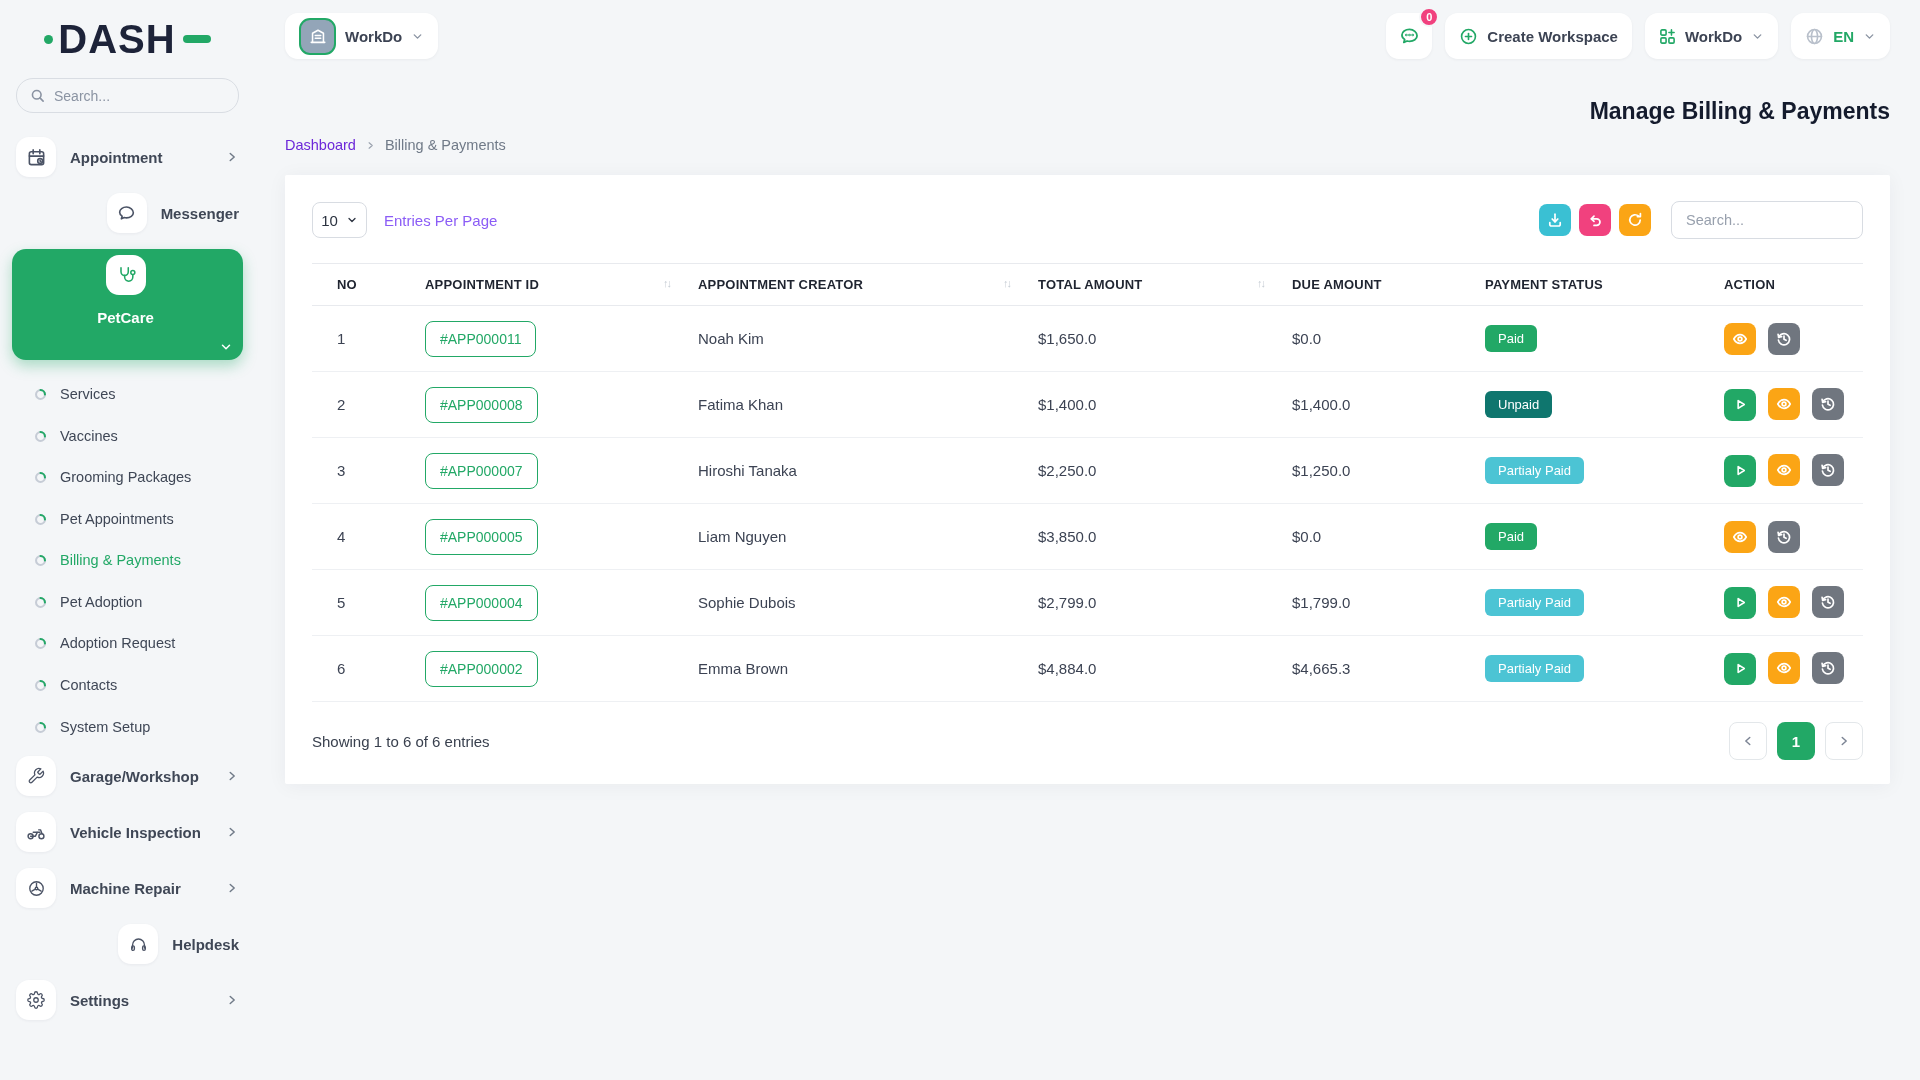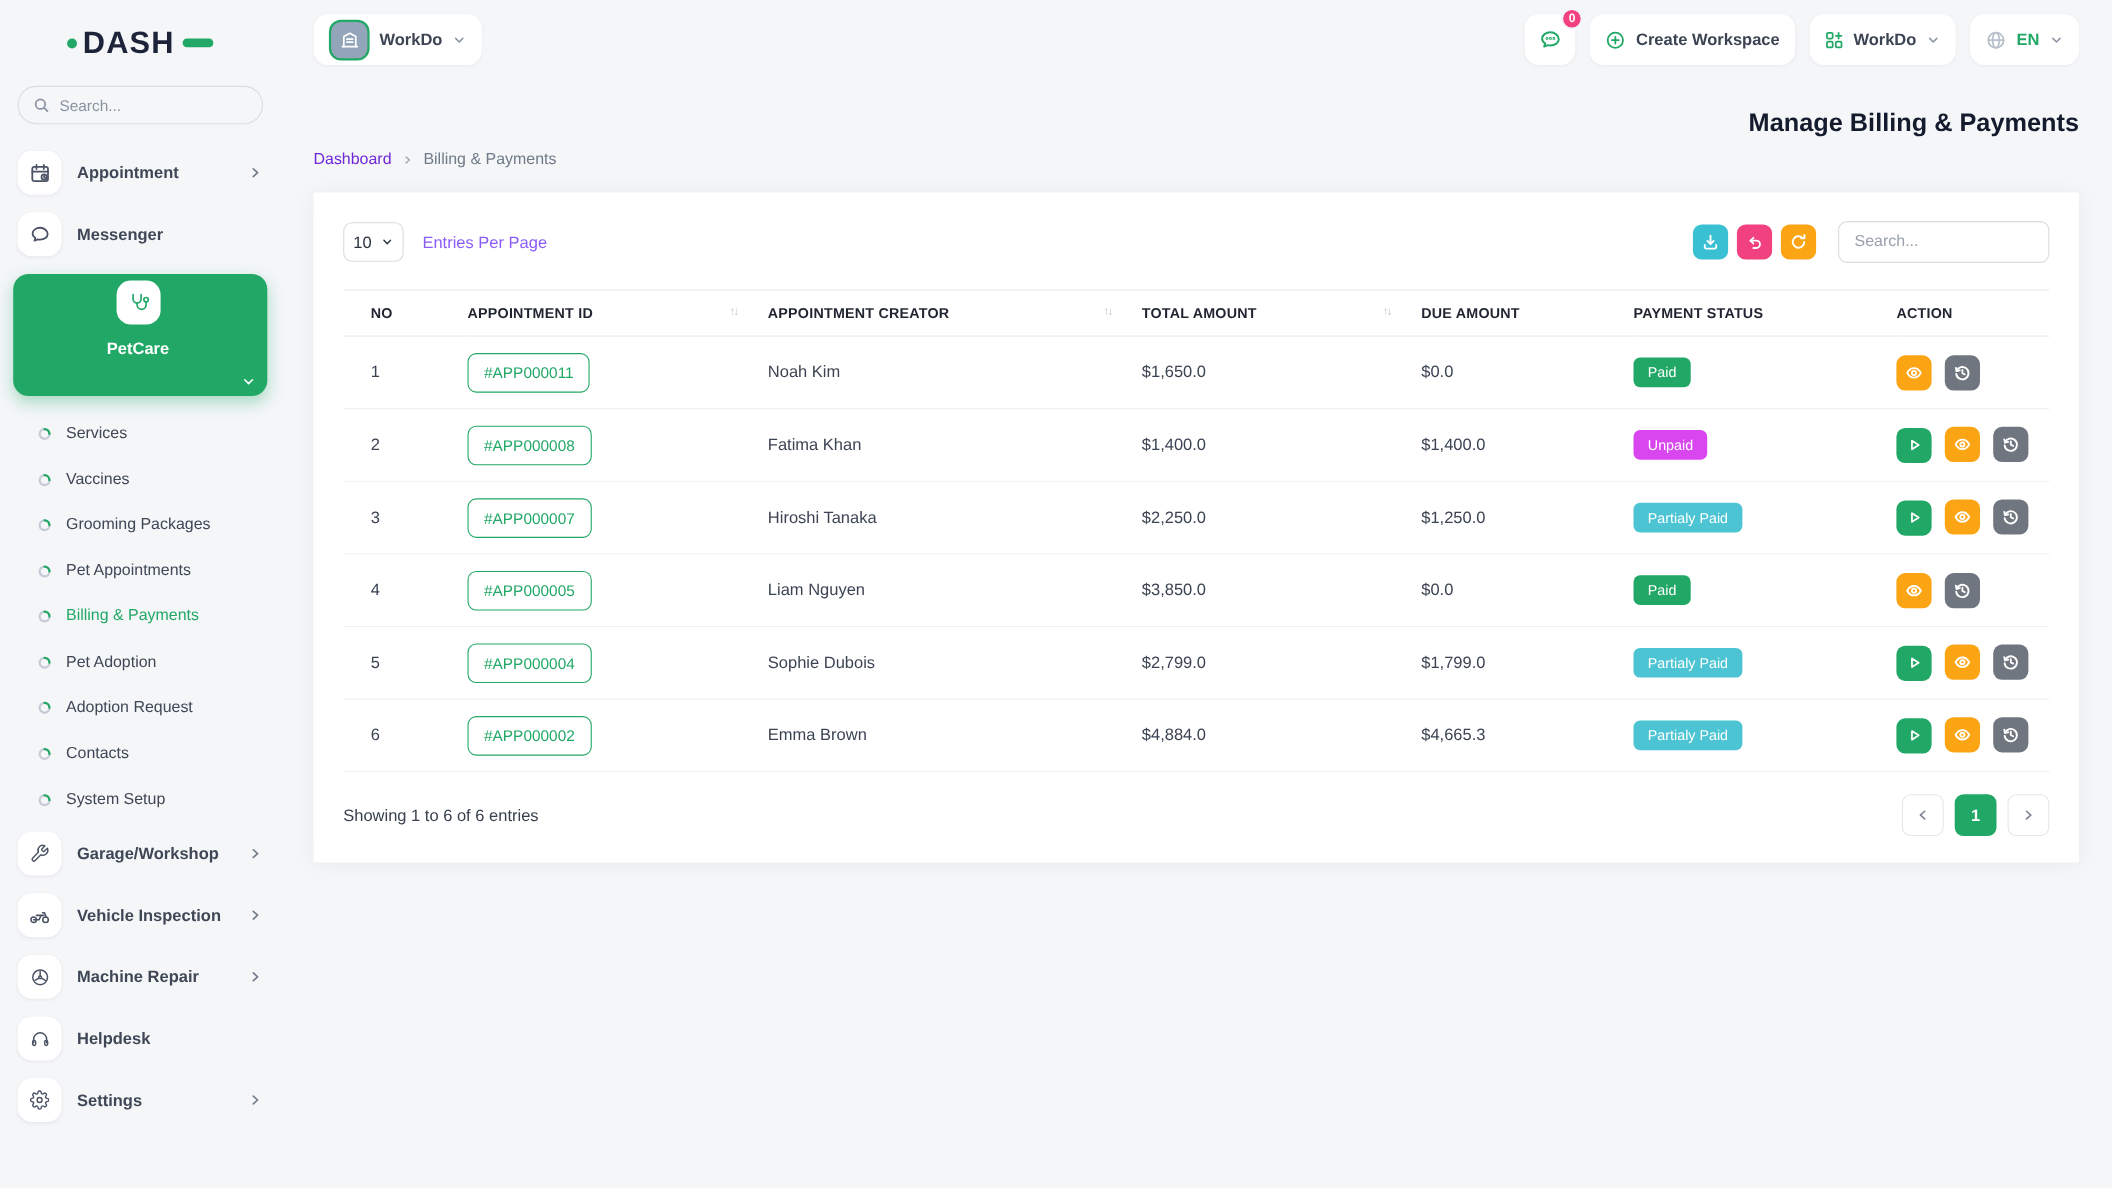--- a/index.html
+++ b/index.html
@@ -12,35 +12,35 @@
   svg { display:block; }
   .stroke { fill:none; stroke:currentColor; stroke-width:1.7; stroke-linecap:round; stroke-linejoin:round; }
 
   
   .sidebar {
     position:fixed; left:0; top:0; width:255px; height:1080px;
     padding:18px 16px 10px 16px; background:#f4f6f8;
   }
   .logo { display:flex; align-items:center; justify-content:center; gap:5px; height:42px; margin-bottom:18px; cursor:pointer; }
   .logo-dot { width:9px; height:9px; border-radius:50%; background:#22a866; }
-  .logo-text { font-size:28px; font-weight:800; letter-spacing:1px; color:#1d2339; }
+  .logo-text { font-size:40px; font-weight:800; letter-spacing:1px; color:#1d2339; }
   .logo-dash { width:28px; height:8px; border-radius:4px; background:#22a866; margin-left:2px; }
 
   .side-search {
     display:flex; align-items:center; gap:9px; height:35px; margin-bottom:24px;
     border:1px solid #d9dde3; border-radius:17px; background:transparent; padding:0 13px; color:#8a93a2;
   }
   .side-search input {
     border:none; outline:none; background:transparent; width:100%;
     font-size:14px; color:#3c4353; font-family:"Liberation Sans", sans-serif;
   }
   .side-search input::placeholder { color:#8a93a2; }
 
   .nav-item {
-    display:flex; align-items:center; gap:14px; margin-bottom:16px; cursor:pointer;
+    display:flex; align-items:center; gap:14px; margin-bottom:16px; cursor:pointer;justify-content:flex-end;
   }
   .icon-tile {
     width:40px; height:40px; border-radius:13px; background:#ffffff;
     display:flex; align-items:center; justify-content:center; color:#4b5365;
     box-shadow:0 1px 3px rgba(30,40,60,0.06);
     flex:0 0 auto;
   }
   .nav-label { font-size:15px; font-weight:600; color:#3f4756; }
   .nav-chev { margin-left:auto; color:#707a88; }
 
@@ -131,21 +131,21 @@
 
   .id-chip {
     display:inline-block; min-width:104px; text-align:center; padding:9px 14px;
     border:1px solid #22a866; border-radius:8px; color:#22a866; font-size:14px;
     background:#ffffff; cursor:pointer;
   }
   .badge {
     display:inline-block; padding:6px 13px; border-radius:6px; color:#ffffff; font-size:13px;
   }
   .badge-paid { background:#22a866; }
-  .badge-unpaid { background:#d946ef; }
+  .badge-unpaid { background:#0f766e; }
   .badge-partial { background:#4cc4d4; }
 
   .abtn {
     width:32px; height:32px; border:none; border-radius:8px; color:#ffffff;
     display:inline-flex; align-items:center; justify-content:center; cursor:pointer; margin-right:8px;
   }
   .abtn-green { background:#22a866; }
   .abtn-orange { background:#fba515; }
   .abtn-gray { background:#70767f; }
 

